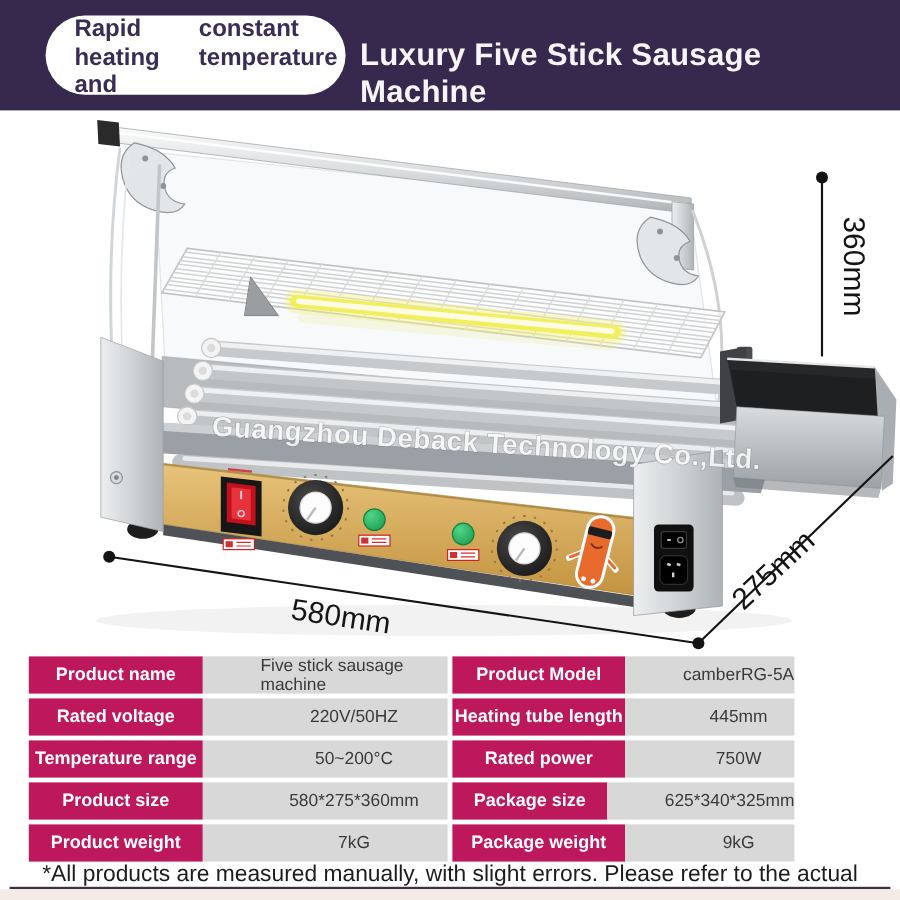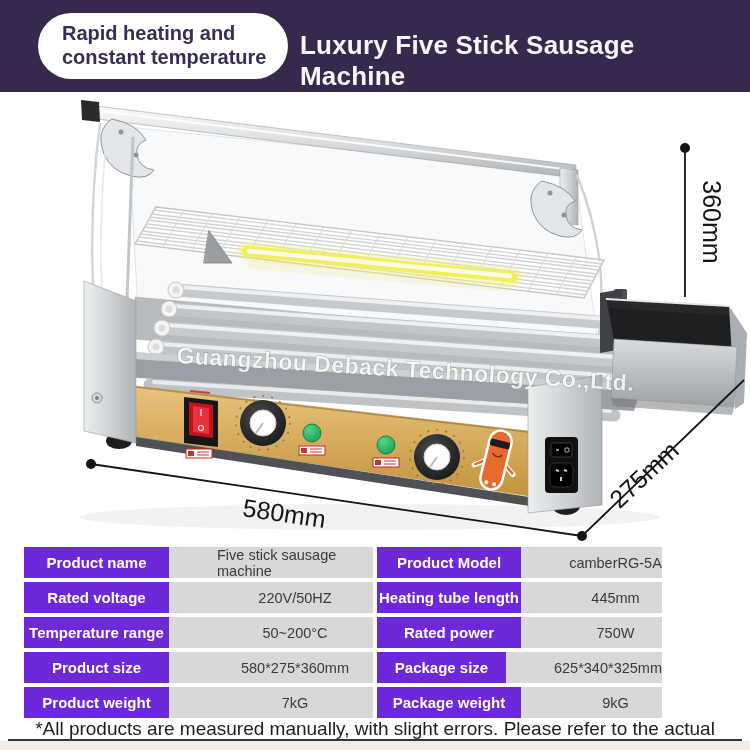--- a/index.html
+++ b/index.html
@@ -1,37 +1,37 @@
 <!DOCTYPE html>
 <html><head>
 <meta charset="utf-8">
 <style>
   html,body{margin:0;padding:0;}
   body{width:750px;height:750px;position:relative;background:#ffffff;
        font-family:"Liberation Sans", sans-serif;overflow:hidden;}
   
   .banner{position:absolute;left:0;top:0;width:750px;height:92px;background:#37294e;z-index:5;}
   .badge{position:absolute;left:38px;top:13px;width:250px;height:66px;background:#ffffff;
-         border-radius:33px;display:flex;flex-direction:column;justify-content:center;
+         border-radius:33px;display:flex;flex-direction:row;justify-content:center;
          padding-left:24px;box-sizing:border-box;}
   .badge div{font-size:20px;font-weight:600;color:#3a2d55;line-height:1.18;}
   .banner-title{position:absolute;left:300px;top:30px;width:440px;text-align:left;
          font-size:26px;font-weight:bold;color:#f7f5fa;letter-spacing:0.2px;}
   
   .photo-area{position:absolute;left:0;top:85px;width:750px;height:462px;background:#ffffff;}
   .photo-area svg{display:block;}
   .wm{font-size:23px;font-weight:bold;fill:rgba(255,255,255,0.82);
       stroke:rgba(105,105,105,0.5);stroke-width:0.8px;paint-order:stroke;letter-spacing:0.5px;}
   .dim{font-size:25px;fill:#141414;}
   
   .spec{position:absolute;top:547px;}
   .spec-left{left:24px;width:349px;}
   .spec-right{left:377px;width:285px;}
   .spec .row{display:flex;height:31px;margin-bottom:4px;}
-  .spec .h{width:145px;background:#6d28d9;color:#ffffff;font-weight:bold;font-size:15px;
+  .spec .h{width:145px;background:#be185d;color:#ffffff;font-weight:bold;font-size:15px;
            display:flex;align-items:center;justify-content:center;text-align:center;}
   .spec-right .h{width:144px;}
   .spec .v{flex:1;background:#d8d8d8;color:#3a3a3a;font-size:14.5px;
            display:flex;align-items:center;justify-content:center;padding-left:48px;}
   
   .footnote{position:absolute;left:0;top:718px;width:750px;text-align:center;
             font-size:19px;color:#1d1d1d;}
   .divider{position:absolute;left:8px;top:739px;width:734px;height:2px;background:#3b3248;}
   .bottom-strip{position:absolute;left:0;top:741px;width:750px;height:9px;background:#f4ebe6;}
 </style>

